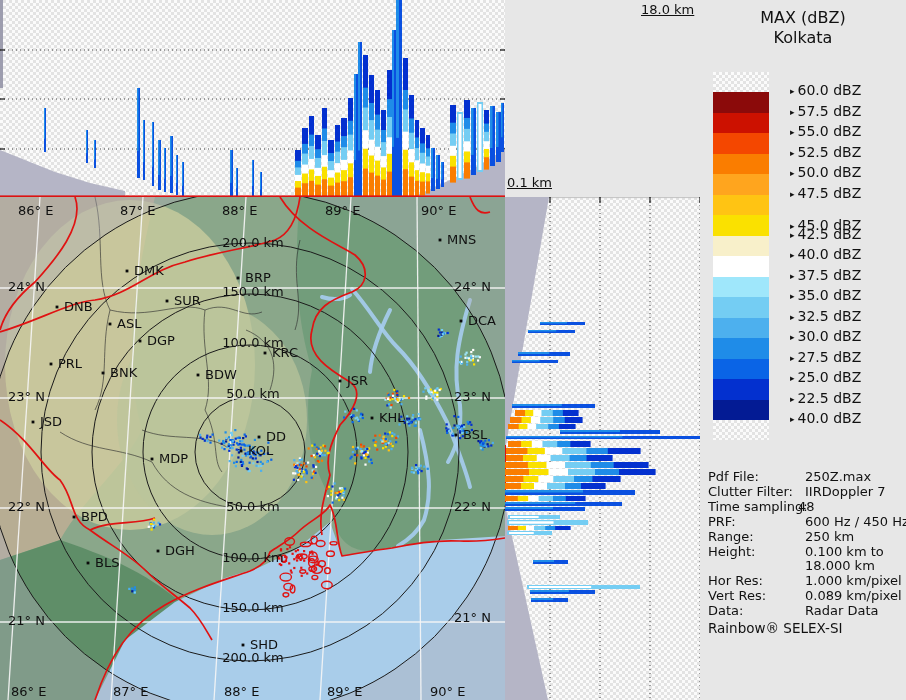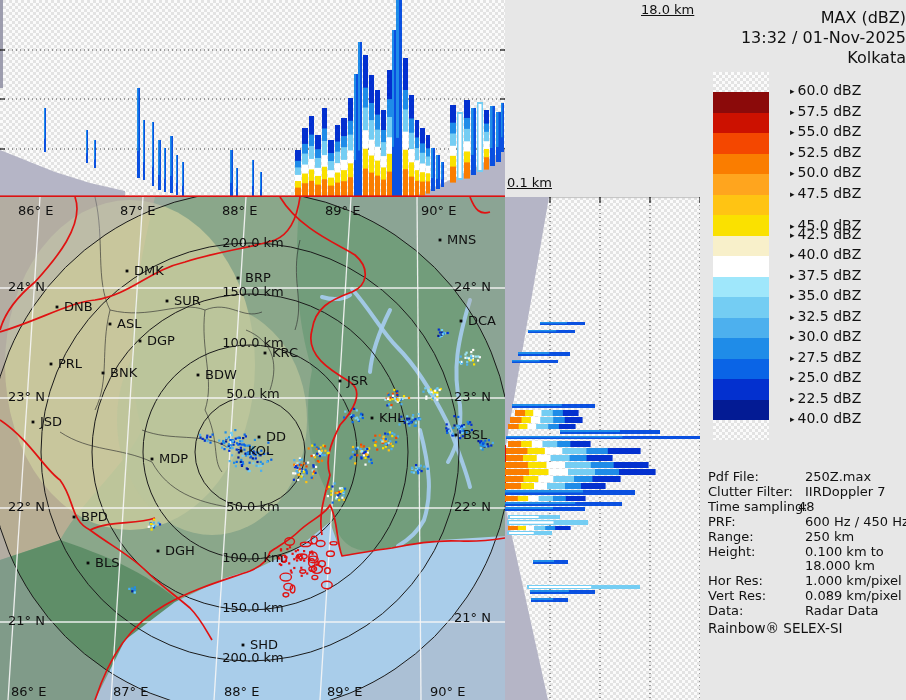--- a/index.html
+++ b/index.html
@@ -17,21 +17,21 @@
     background-position:0 0,3px 3px;
     background-size:6px 6px;
   }
   .abs{position:absolute;}
   #xs-top{left:0;top:0;width:505px;height:197px;}
   #map-panel{left:0;top:197px;width:505px;height:503px;}
   #xs-right{left:505px;top:197px;width:202px;height:503px;}
   #right-col{left:700px;top:0;width:206px;height:700px;background:#e7e7e7;}
   svg{display:block;position:absolute;left:0;top:0;}
   .corner-label{position:absolute;font-size:13px;color:#111;white-space:nowrap;text-decoration:underline;}
-  #legend-title{position:absolute;left:0;top:8px;width:206px;text-align:right;
+  #legend-title{position:absolute;left:0;top:8px;width:206px;text-align:center;
     font-size:16px;line-height:20px;color:#111;}
   .legend-row{position:absolute;left:90px;font-size:14px;color:#111;white-space:nowrap;}
   .legend-row .arr{font-size:9px;vertical-align:1px;margin-right:3px;color:#111;}
   .swatch{position:absolute;left:13px;width:56px;}
   .info-row{position:absolute;font-size:13px;color:#111;white-space:nowrap;}
   .info-row .lab{position:absolute;left:8px;}
   .info-row .val{position:absolute;left:105px;}
   #brand{position:absolute;left:8px;font-size:13.5px;color:#111;white-space:nowrap;}
   text{font-family:"DejaVu Sans","Liberation Sans",sans-serif;}
 </style>
@@ -1170,21 +1170,20 @@
       <rect x="531" y="598" width="22.2" height="2" fill="#1f8ce8"></rect>
     </svg>
 </div>
 
 <div class="corner-label" style="left:641px;top:2px;">18.0 km</div>
 <div class="corner-label" style="left:507px;top:175px;">0.1 km</div>
 
 <div id="right-col" class="abs">
   <div id="legend-title">
     <div>MAX (dBZ)</div>
-    <div>13:32 / 01-Nov-2025</div>
     <div>Kolkata</div>
   </div>
   <div id="legend-body">
       <div class="swatch checker" style="top: 72px; height: 20px;"></div>
       <div class="swatch" style="top: 92px; height: 21px; background: rgb(139, 10, 10);"></div>
       <div class="swatch" style="top: 112.5px; height: 21px; background: rgb(204, 17, 0);"></div>
       <div class="swatch" style="top: 133px; height: 21px; background: rgb(244, 71, 0);"></div>
       <div class="swatch" style="top: 153.5px; height: 21px; background: rgb(250, 125, 0);"></div>
       <div class="swatch" style="top: 174px; height: 21px; background: rgb(255, 165, 30);"></div>
       <div class="swatch" style="top: 194.5px; height: 21px; background: rgb(255, 196, 19);"></div>

